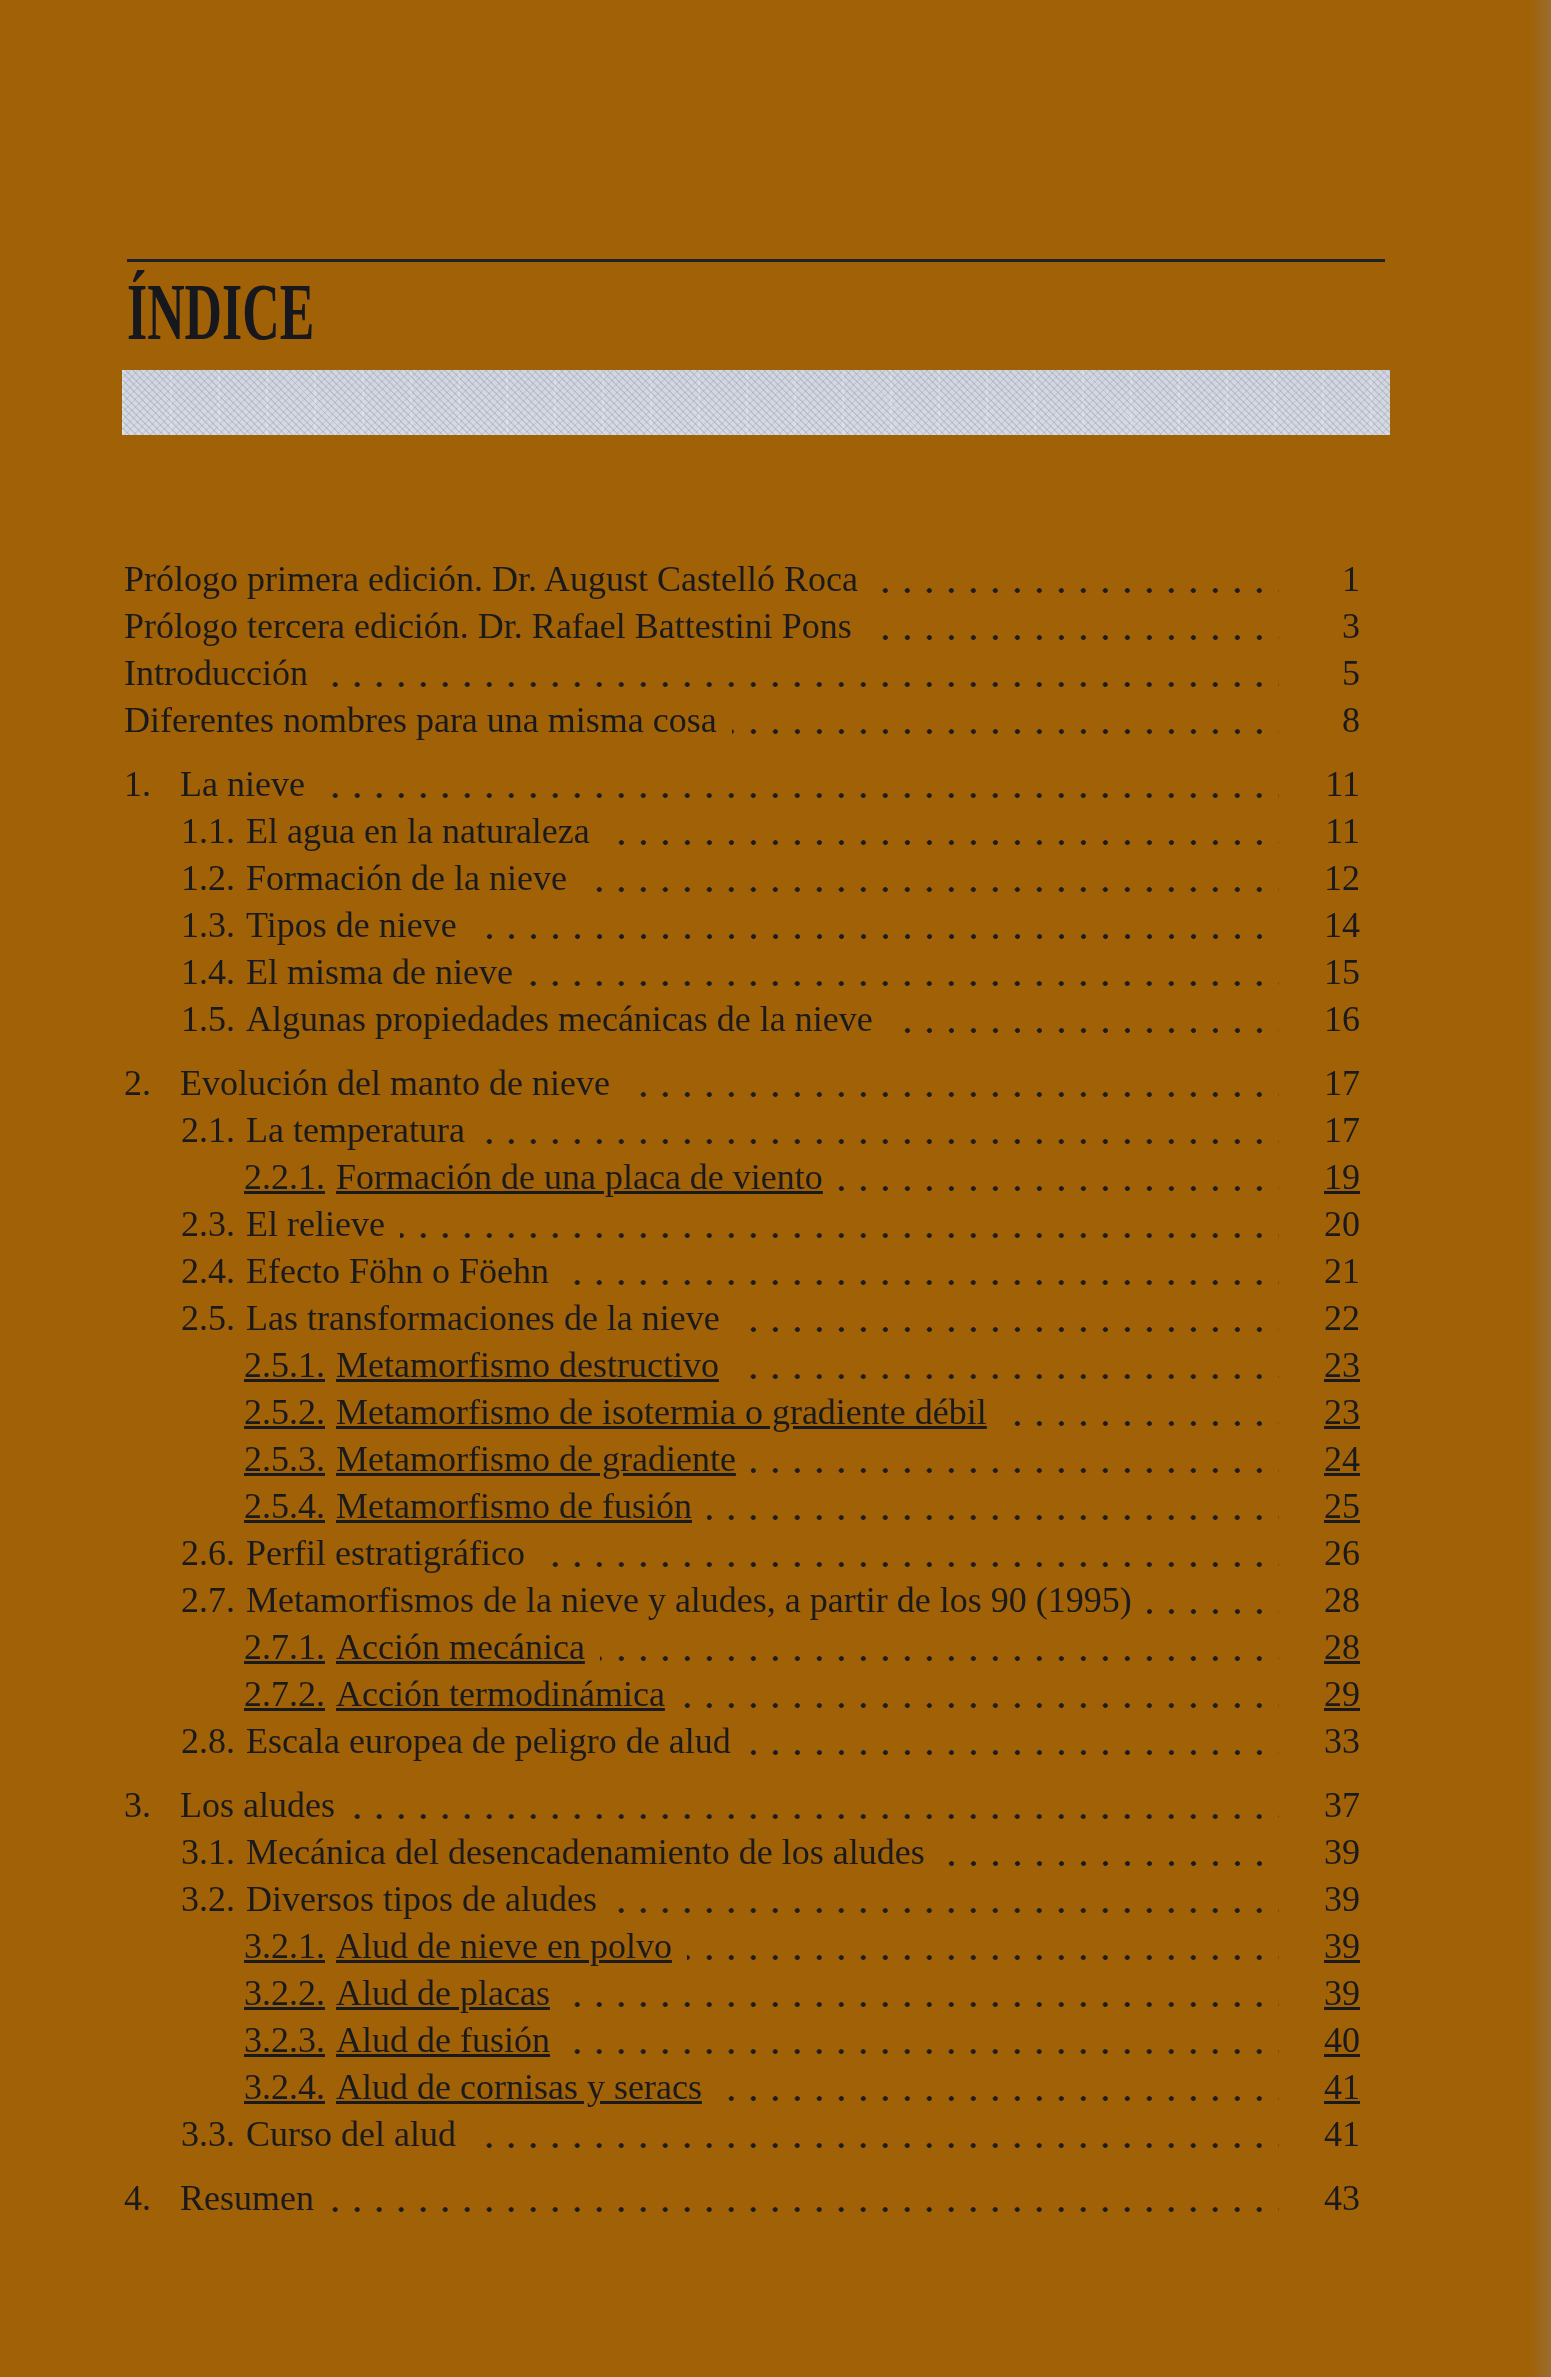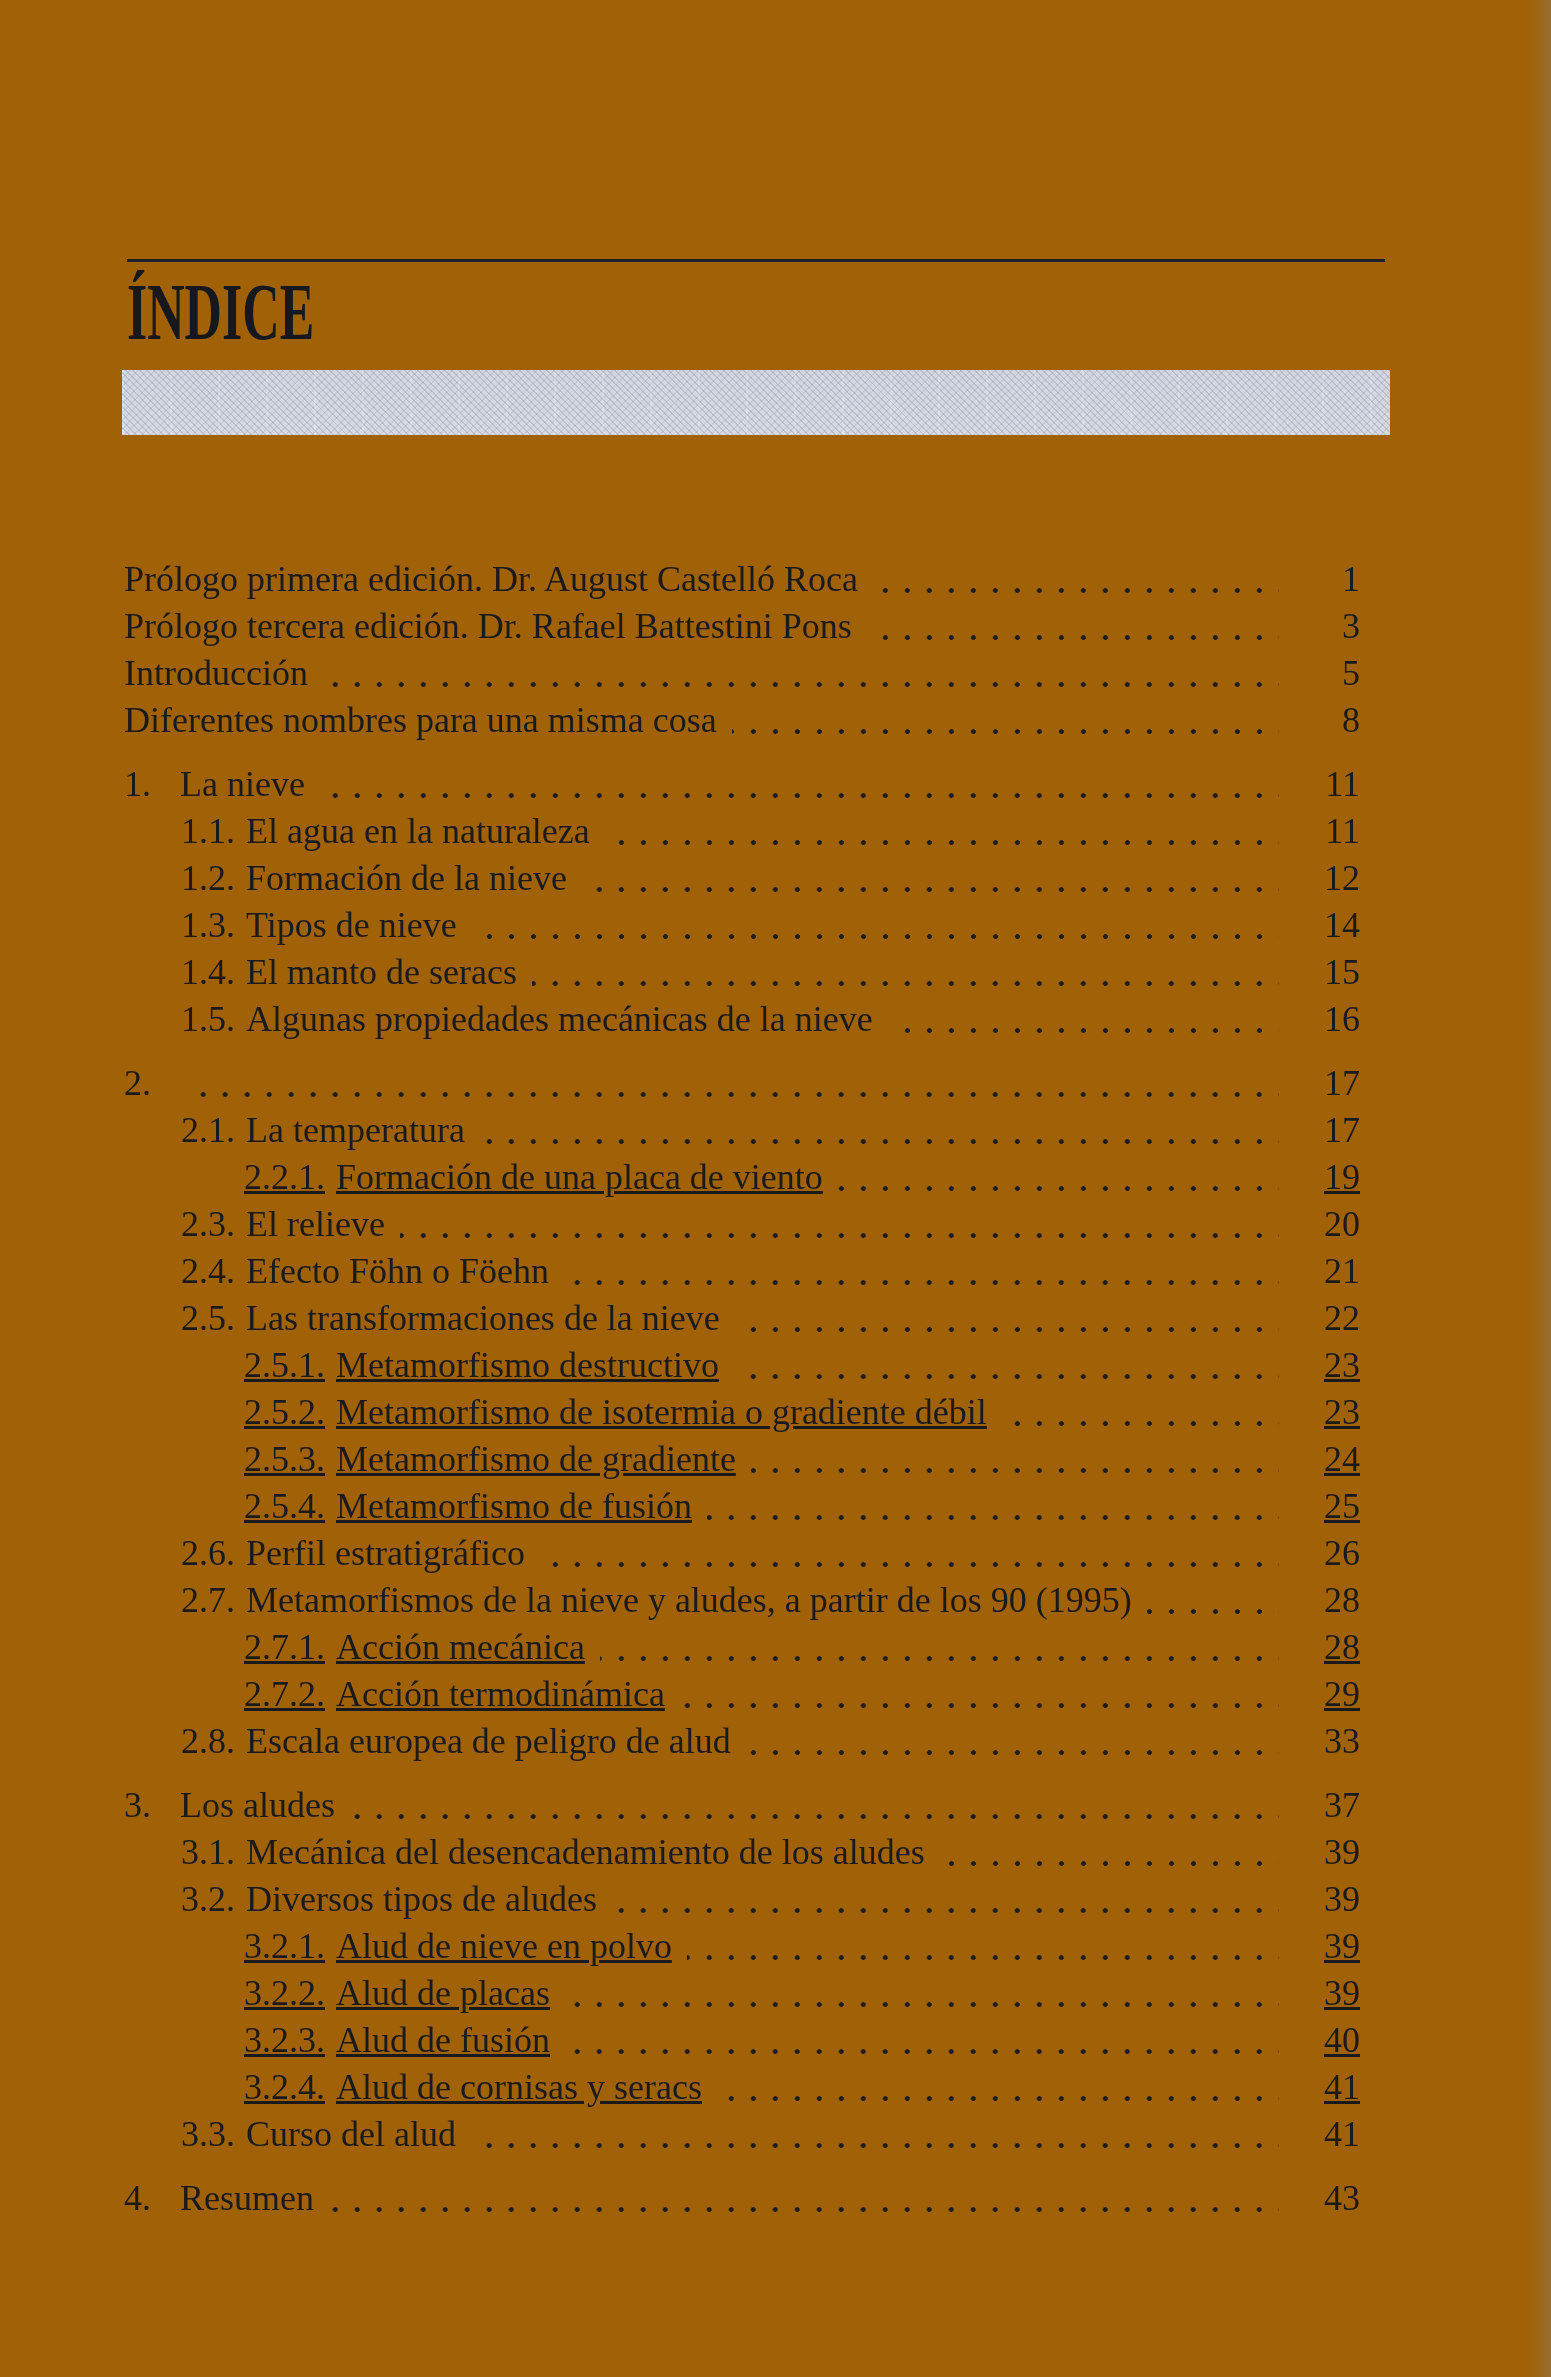--- a/index.html
+++ b/index.html
@@ -132,32 +132,33 @@
         <span class="pg">12</span>
       </div>
       <div class="row lvl1">
         <span class="num">1.3.</span>
         <span class="txt">Tipos de nieve</span>
         <span class="leader"></span>
         <span class="pg">14</span>
       </div>
       <div class="row lvl1">
         <span class="num">1.4.</span>
-        <span class="txt">El manto de seracs</span>
+        <span class="txt">El misma de nieve</span>
         <span class="leader"></span>
         <span class="pg">15</span>
       </div>
       <div class="row lvl1">
         <span class="num">1.5.</span>
         <span class="txt">Algunas propiedades mecánicas de la nieve</span>
         <span class="leader"></span>
         <span class="pg">16</span>
       </div>
       <div class="row lvl0 gap">
         <span class="num">2.</span>
+        <span class="txt">Evolución del manto de nieve</span>
         <span class="leader"></span>
         <span class="pg">17</span>
       </div>
       <div class="row lvl1">
         <span class="num">2.1.</span>
         <span class="txt">La temperatura</span>
         <span class="leader"></span>
         <span class="pg">17</span>
       </div>
       <div class="row lvl2">

